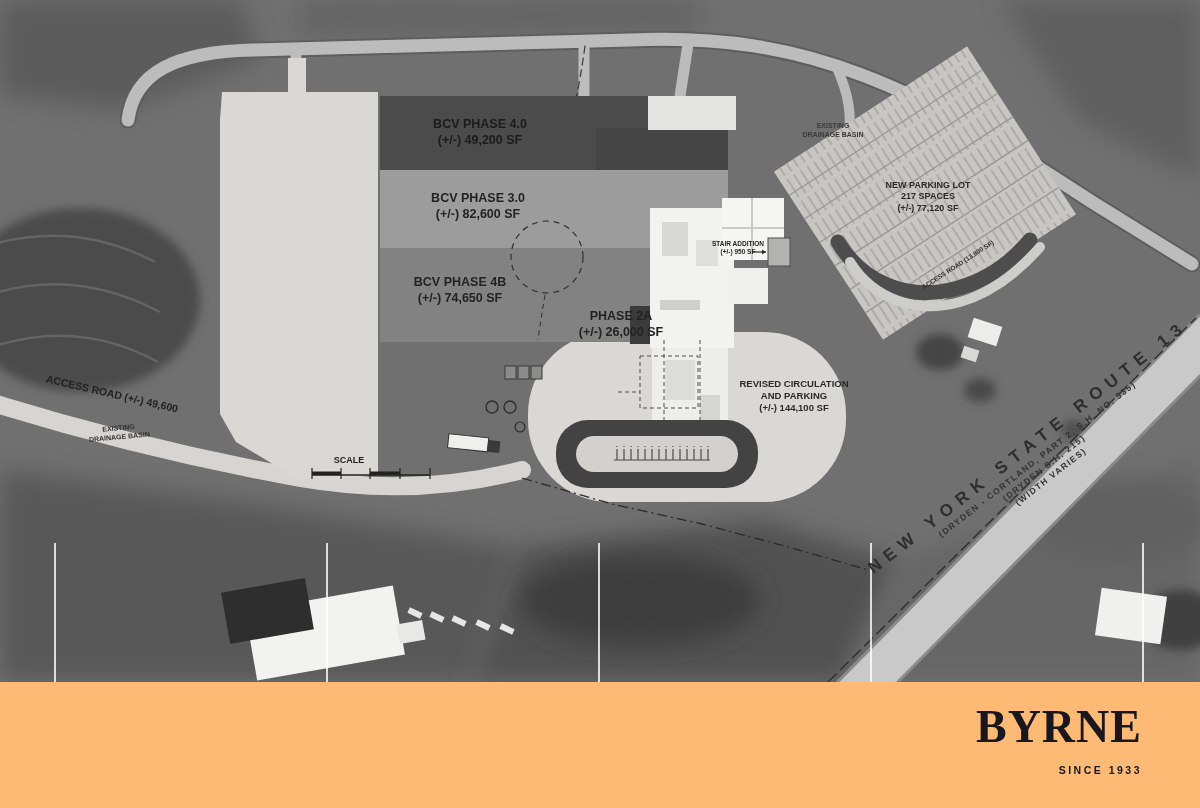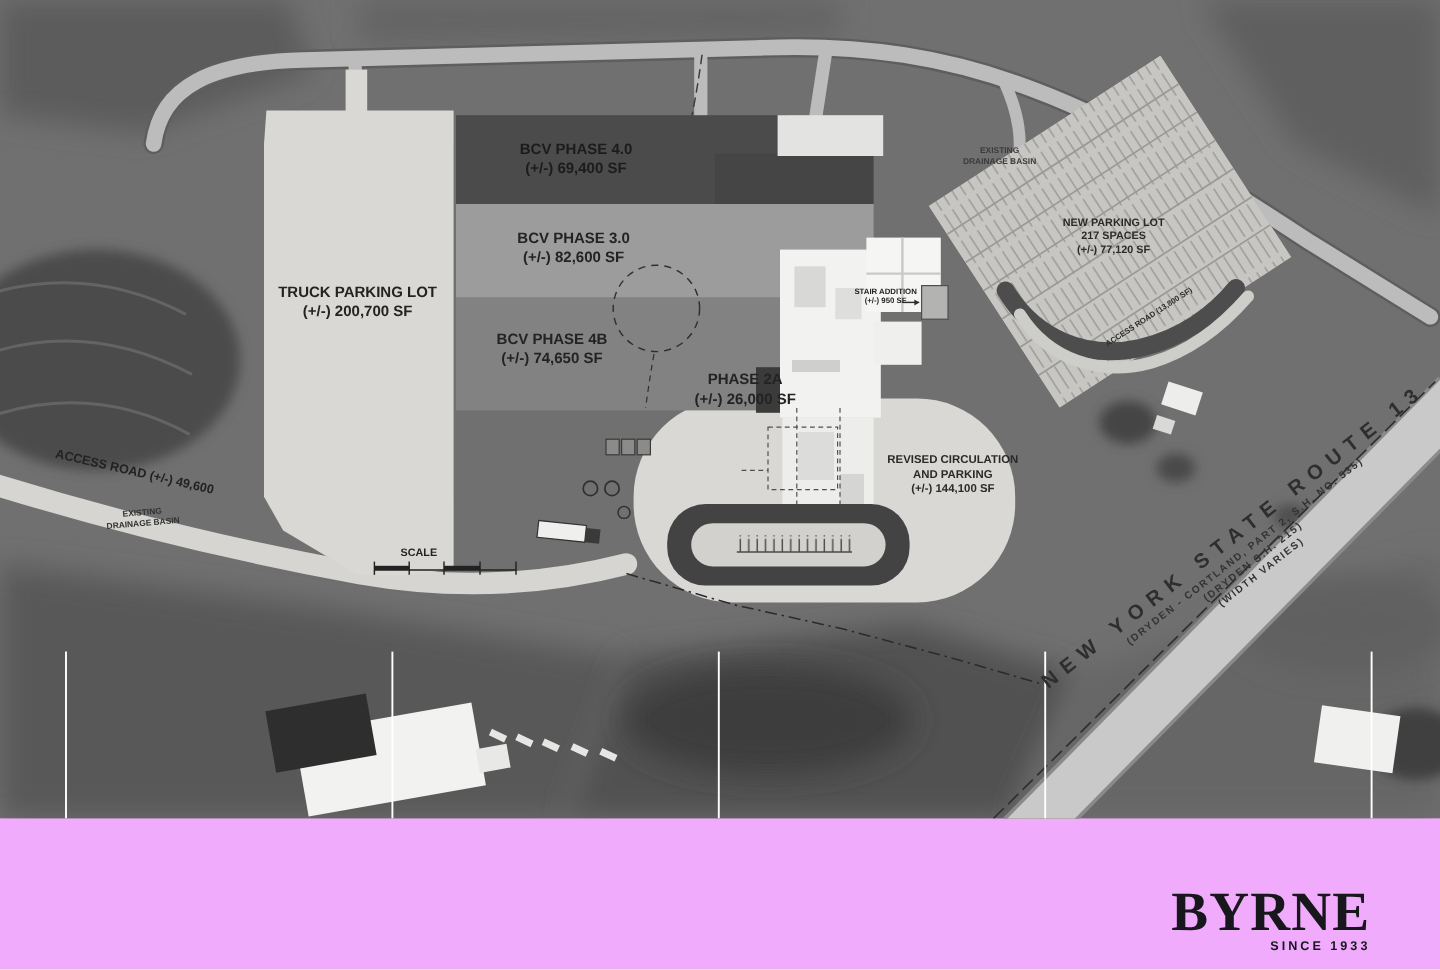--- a/index.html
+++ b/index.html
@@ -1,27 +1,27 @@
 <!DOCTYPE html>
 <html><head>
 <meta charset="utf-8">
 <style>
   html,body{margin:0;padding:0;background:#fff;}
-  #canvas{position:relative;width:1200px;height:808px;background:#f0abfc;overflow:hidden;
+  #canvas{position:relative;width:1200px;height:808px;background:#fdba74;overflow:hidden;
           font-family:"Liberation Sans",sans-serif;}
   #photo{position:absolute;left:0;top:0;width:1200px;height:682px;}
   .lbl{position:absolute;transform:translate(-50%,-50%);text-align:center;color:#232323;
        font-weight:bold;line-height:1.25;white-space:nowrap;}
   .lbl div{white-space:nowrap;}
   #route13-label .big{font-size:17px;letter-spacing:7px;color:#2e2e2e;font-weight:bold;}
   #route13-label .small{font-size:8.5px;letter-spacing:1.5px;color:#333;font-weight:bold;line-height:1.3;}
-  #logo{position:absolute;right:58px;top:737px;text-align:right;}
+  #logo{position:absolute;right:58px;top:704px;text-align:right;}
   #logo .wordmark{font-family:"Liberation Serif",serif;font-weight:bold;font-size:46px;
                   color:#17171c;letter-spacing:1px;line-height:1;}
-  #logo .tagline{font-size:10.5px;font-weight:bold;color:#17171c;letter-spacing:2.5px;margin-top:0;}
+  #logo .tagline{font-size:10.5px;font-weight:bold;color:#17171c;letter-spacing:2.5px;margin-top:14px;}
 </style>
 </head>
 <body>
 
 <div id="canvas">
 
   <svg id="photo" viewBox="0 0 1200 682" xmlns="http://www.w3.org/2000/svg">
     <defs>
       <filter id="soft" x="-40%" y="-40%" width="180%" height="180%">
           <feGaussianBlur stdDeviation="12"></feGaussianBlur>
@@ -189,32 +189,28 @@
       <line x1="55" y1="543" x2="55" y2="682"></line>
       <line x1="327" y1="543" x2="327" y2="682"></line>
       <line x1="599" y1="543" x2="599" y2="682"></line>
       <line x1="871" y1="543" x2="871" y2="682"></line>
       <line x1="1143" y1="543" x2="1143" y2="682"></line>
     </g>
   </svg>
 
   <div class="lbl" style="left:480px;top:133px;font-size:12.5px;color:#1c1c1c;">
     <div>BCV PHASE 4.0</div>
-    <div>(+/-) 69,400 SF</div>
+    <div>(+/-) 49,200 SF</div>
   </div>
 
   <div class="lbl" style="left:478px;top:207px;font-size:12.5px;text-align:center;">
     <div>BCV PHASE 3.0</div>
     <div>(+/-) 82,600 SF</div>
   </div>
 
-  <div class="lbl" style="left:298px;top:252px;font-size:12.5px;">
-    <div>TRUCK PARKING LOT</div>
-    <div>(+/-) 200,700 SF</div>
-  </div>
 
   <div class="lbl" style="left:460px;top:291px;font-size:12.5px;">
     <div>BCV PHASE 4B</div>
     <div>(+/-) 74,650 SF</div>
   </div>
 
   <div class="lbl" style="left:621px;top:291px;font-size:12.5px;margin-top:34px;">
     <div>PHASE 2A</div>
     <div>(+/-) 26,000 SF</div>
   </div>

